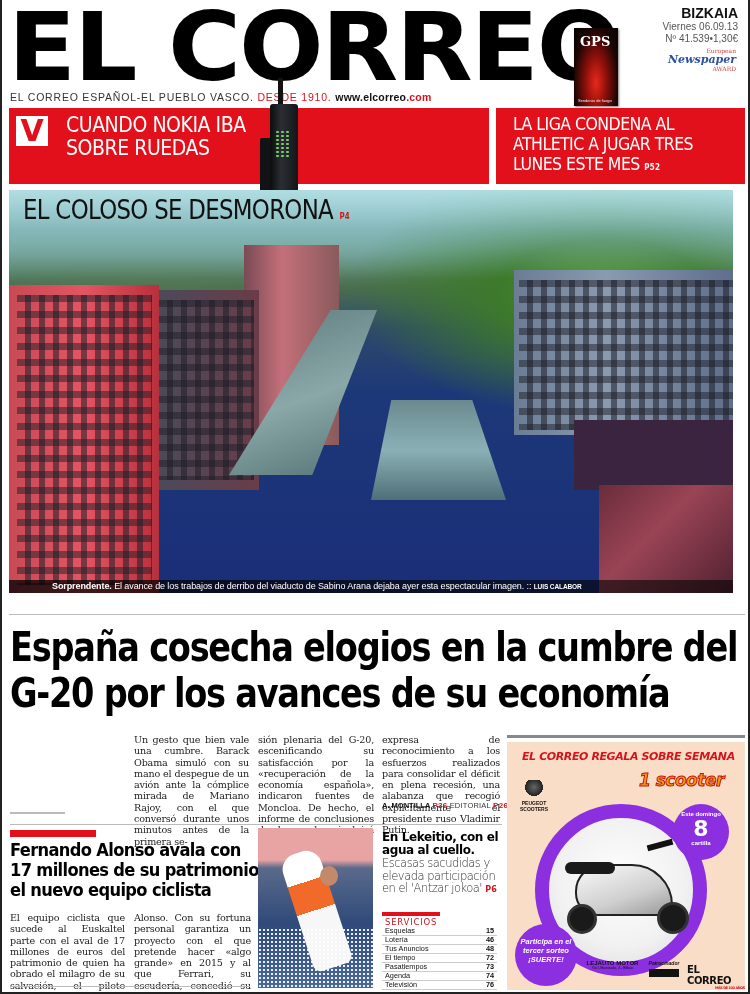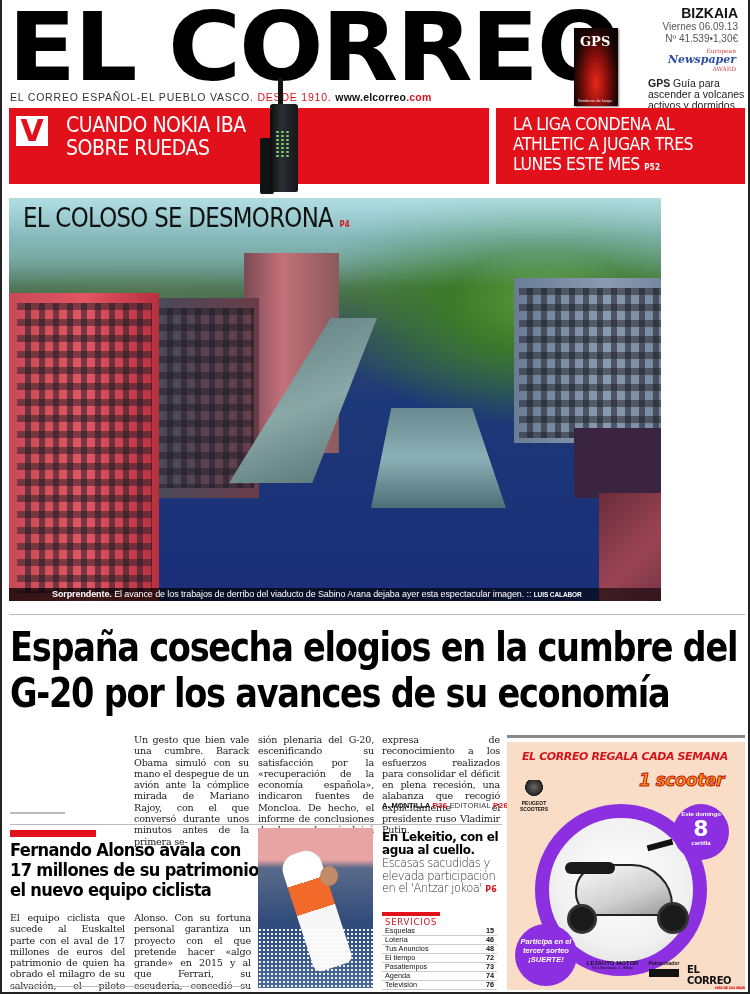--- a/index.html
+++ b/index.html
@@ -36,21 +36,21 @@
   .phone .antenna { position: absolute; left: 20px; top: 0; width: 5px; height: 30px; background: #111; }
   .phone .body { position: absolute; left: 12px; top: 26px; width: 28px; height: 88px; background: linear-gradient(90deg,#0c0c0c,#2a2e34 40%,#141518); border-radius: 3px 3px 2px 2px; }
   .phone .keys { position: absolute; left: 17px; top: 52px; width: 16px; height: 28px; background-image: radial-gradient(circle, #7bd06a 1px, transparent 1.5px); background-size: 5px 4px; }
   .phone .base { position: absolute; left: 2px; top: 60px; width: 14px; height: 56px; background: #121316; border-radius: 2px; }
 
   .teaser-right { position: absolute; left: 494px; top: 108px; width: 249px; height: 76px; background: #e2101b; }
   .teaser-right-head { position: absolute; left: 511px; top: 114px; color: #fff; font-size: 17.5px; line-height: 20px; font-family: "DejaVu Sans", sans-serif; letter-spacing: -0.6px; transform: scaleX(0.9); transform-origin: left top; white-space: nowrap; }
   .teaser-right-head .page-ref { color: #fff; font-size: 8px; }
 
   
-  .photo { position: absolute; left: 7px; top: 198px; width: 652px; height: 403px; overflow: hidden;
+  .photo { position: absolute; left: 7px; top: 190px; width: 724px; height: 403px; overflow: hidden;
     background:
       linear-gradient(180deg, rgba(180,225,230,0.9) 0%, rgba(140,195,205,0.6) 10%, transparent 22%),
       radial-gradient(ellipse at 82% 25%, #5a9a3a 0%, #3d7a2a 12%, transparent 30%),
       radial-gradient(ellipse at 20% 38%, #5d7f55 0%, transparent 25%),
       linear-gradient(180deg, #8fbcc0 0%, #6c9a8a 15%, #4a6f4f 24%, #2f4a6a 34%, #1d3878 50%, #1a2e78 100%); }
   .photo .bld-left { position: absolute; left: 0; top: 95px; width: 150px; height: 308px; background: linear-gradient(90deg, #c84a55 0%, #e35562 50%, #b8303c 100%); }
   .photo .bld-left2 { position: absolute; left: 145px; top: 100px; width: 105px; height: 200px; background: linear-gradient(90deg,#4a4a5a,#6a3c48); }
   .photo .bld-left3 { position: absolute; left: 235px; top: 55px; width: 95px; height: 200px; background: linear-gradient(90deg,#7a4a55,#c4707a 40%, #8a5a5c); }
   .photo .win { position: absolute; background-image: linear-gradient(90deg, transparent 60%, rgba(30,30,40,0.55) 60%), linear-gradient(0deg, transparent 55%, rgba(30,30,40,0.5) 55%); background-size: 14px 100%, 100% 16px; }
   .photo .bld-right { position: absolute; left: 505px; top: 80px; width: 231px; height: 165px; background: linear-gradient(90deg,#6a7d95,#8a9ab0 40%,#5a6a88); }
@@ -141,24 +141,20 @@
   <div class="award">
     <span class="small">European</span>
     <span class="big">Newspaper</span>
     <span class="small">AWARD</span>
   </div>
 
   <div class="gps-cover">
     <span class="gps-title">GPS</span>
     <span class="gps-sub">Senderos de fuego</span>
   </div>
-  <div class="gps-text">
-    <b>GPS</b>
-    <span>Guía para ascender a volcanes activos y dormidos</span>
-  </div>
 
   <div class="teaser-left"></div>
   <div class="teaser-v">V</div>
   <div class="teaser-head">
     <div>CUANDO NOKIA IBA</div>
     <div>SOBRE RUEDAS</div>
   </div>
   <div class="phone">
     <div class="antenna"></div>
     <div class="base"></div>
@@ -272,21 +268,21 @@
         <span class="n">74</span>
       </div>
     <div class="row">
         <span>Televisión</span>
         <span class="n">76</span>
       </div>
   </div>
 
   <div class="ad-top-rule"></div>
   <div class="ad">
-    <div class="ad-title">EL CORREO REGALA CADA SEMANA</div>
+    <div class="ad-title">EL CORREO REGALA SOBRE SEMANA</div>
     <div class="ad-scooter-label">1 scooter</div>
     <div class="ad-brand">
       <span class="lion"></span>
       <span>PEUGEOT</span><br>
       <span>SCOOTERS</span>
     </div>
     <div class="ad-circle"></div>
     <div class="ad-scooter">
       <div class="s-bar"></div>
       <div class="s-body"></div>

